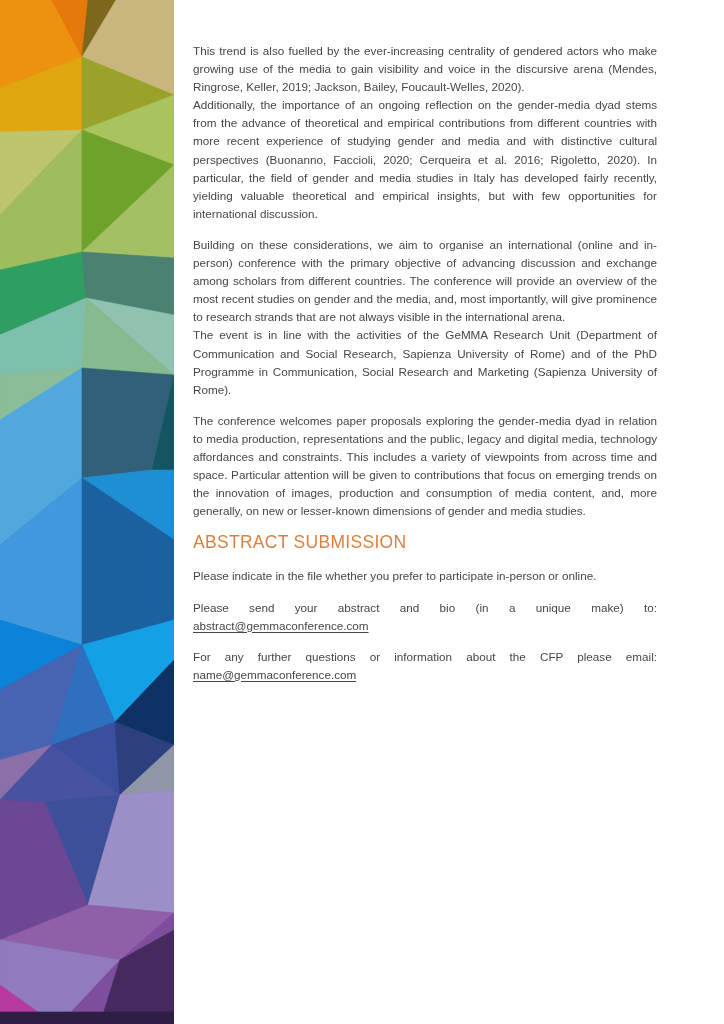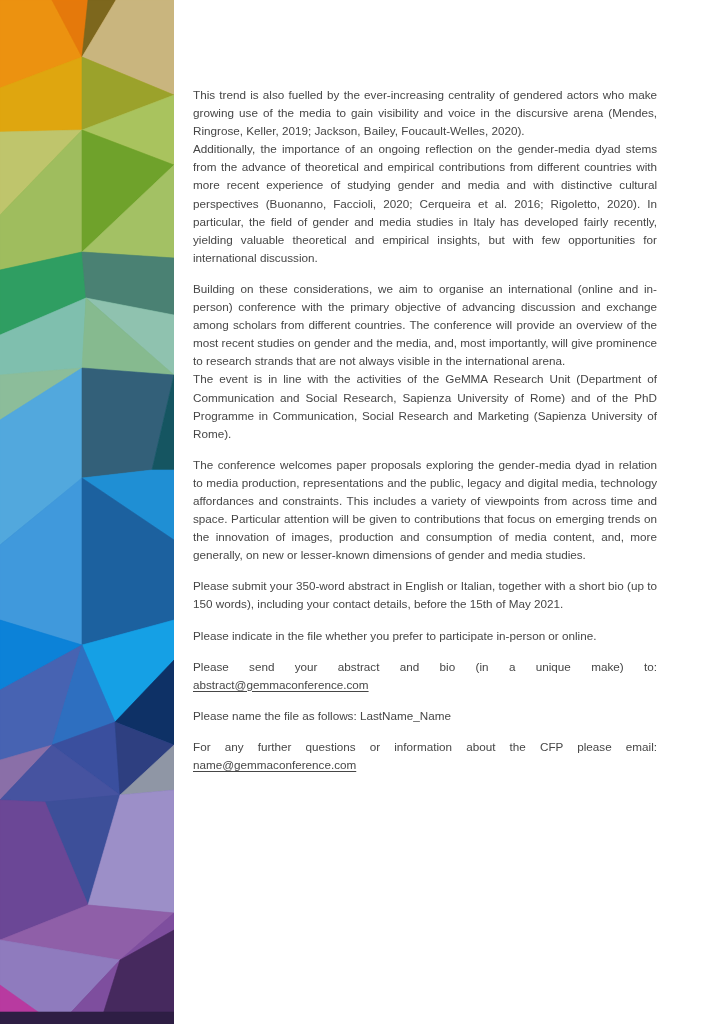--- a/index.html
+++ b/index.html
@@ -22,21 +22,21 @@
     background: linear-gradient(180deg,
       #e5790b 0%, #dfa60f 9%, #8fb33b 16%, #6fa22b 23%,
       #2f9e62 28%, #7fbfae 35%, #52a8dd 45%, #1c619f 57%,
       #15a0e5 66%, #3a4f9e 76%, #6b4796 86%, #8f5fa8 93%, #46295e 100%);
   }
   .sidebar svg { display: block; width: 100%; height: 100%; }
   .content {
     position: absolute;
     left: 193px; top: 0;
     width: 464px;
-    padding-top: 86px;
+    padding-top: 42px;
     color: #464646;
     font-size: 11.7px;
     line-height: 18.1px;
     text-align: justify;
   }
   .body-text { margin: 0 0 13px 0; }
   .preline { white-space: pre-line; }
   .heading {
     margin: 7px 0 16px 0;
     color: #df7f3e;
@@ -105,24 +105,23 @@
     </svg>
   </aside>
 
   <main class="content">
     <p class="body-text preline">This trend is also fuelled by the ever-increasing centrality of gendered actors who make growing use of the media to gain visibility and voice in the discursive arena (Mendes, Ringrose, Keller, 2019; Jackson, Bailey, Foucault-Welles, 2020).
 Additionally, the importance of an ongoing reflection on the gender-media dyad stems from the advance of theoretical and empirical contributions from different countries with more recent experience of studying gender and media and with distinctive cultural perspectives (Buonanno, Faccioli, 2020; Cerqueira et al. 2016; Rigoletto, 2020). In particular, the field of gender and media studies in Italy has developed fairly recently, yielding valuable theoretical and empirical insights, but with few opportunities for international discussion.</p>
     <p class="body-text preline">Building on these considerations, we aim to organise an international (online and in-person) conference with the primary objective of advancing discussion and exchange among scholars from different countries. The conference will provide an overview of the most recent studies on gender and the media, and, most importantly, will give prominence to research strands that are not always visible in the international arena.
 The event is in line with the activities of the GeMMA Research Unit (Department of Communication and Social Research, Sapienza University of Rome) and of the PhD Programme in Communication, Social Research and Marketing (Sapienza University of Rome).</p>
     <p class="body-text">The conference welcomes paper proposals exploring the gender-media dyad in relation to media production, representations and the public, legacy and digital media, technology affordances and constraints. This includes a variety of viewpoints from across time and space. Particular attention will be given to contributions that focus on emerging trends on the innovation of images, production and consumption of media content, and, more generally, on new or lesser-known dimensions of gender and media studies.</p>
 
+    <h2 class="heading">ABSTRACT SUBMISSION</h2>
 
-    <p class="body-text">Please submit your 350-word abstract in English or Italian, together with a short bio (up to 150 words), including your contact details, before the 15th of May 2021.</p>
     <p class="body-text">Please indicate in the file whether you prefer to participate in-person or online.</p>
 
     <p class="body-text"><span>Please send your abstract and bio (in a unique make) to:</span> <a class="email">abstract@gemmaconference.com</a></p>
 
-    <p class="body-text">Please name the file as follows: LastName_Name</p>
 
     <p class="body-text"><span>For any further questions or information about the CFP please email:</span> <a class="email">name@gemmaconference.com</a></p>
   </main>
 
 </div>
 
 </body></html>

